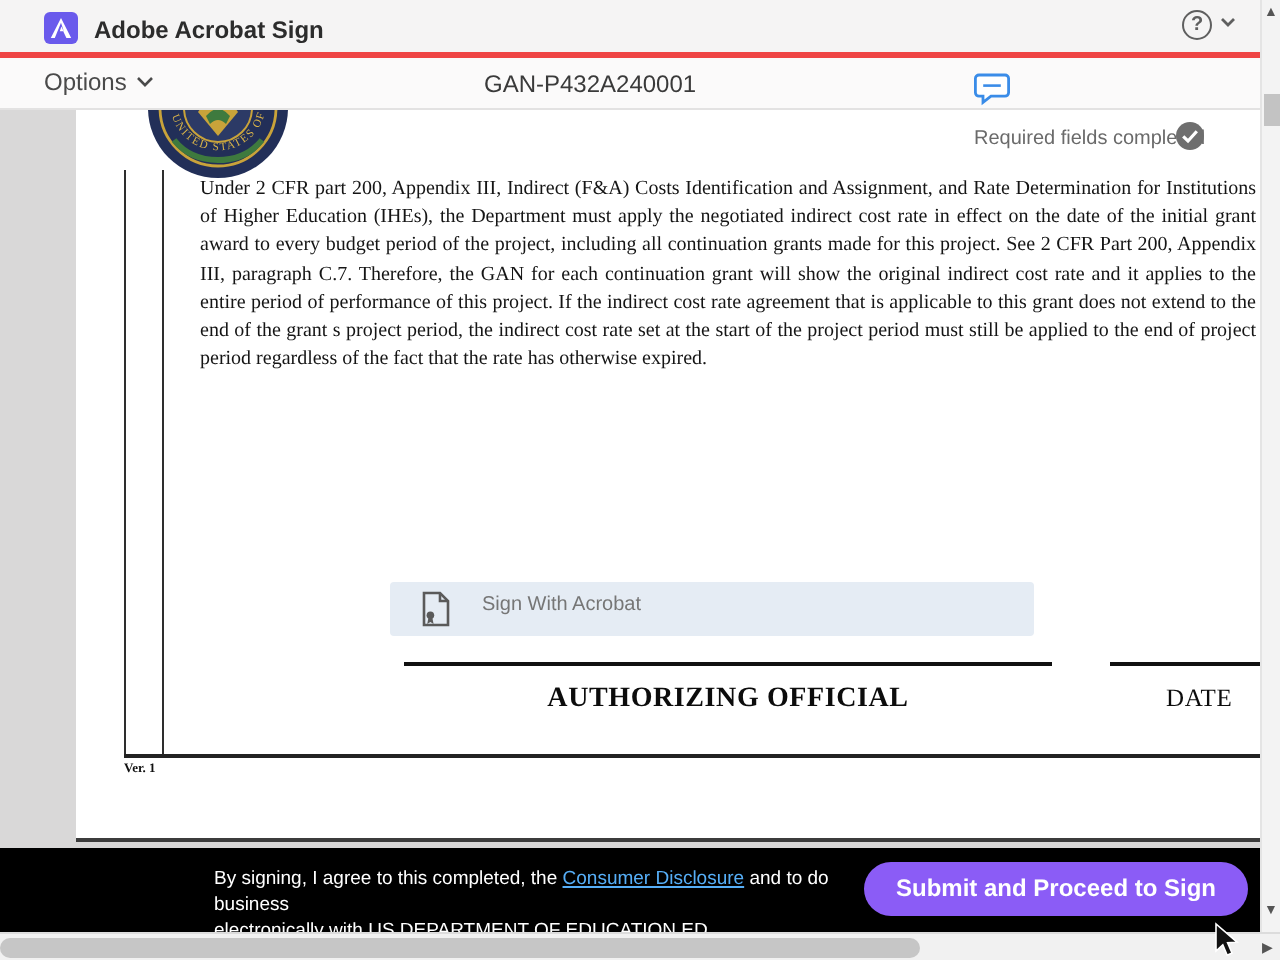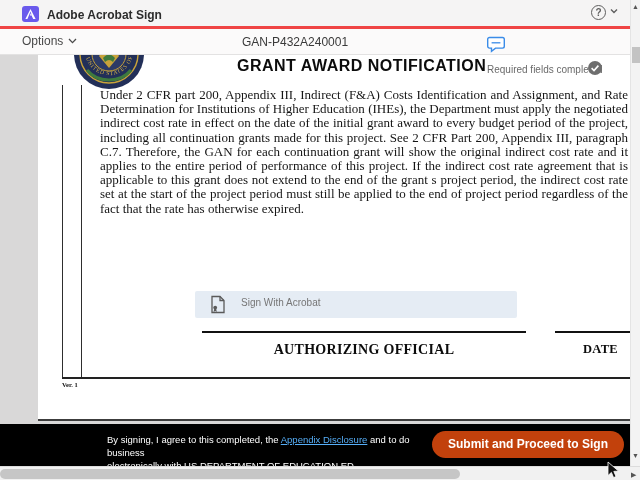--- a/index.html
+++ b/index.html
@@ -22,39 +22,39 @@
   .doc-id{position:absolute;left:242px;top:6px;font-size:12px;color:#3a3a3a;}
   .chat-btn{position:absolute;left:487px;top:7px;width:20px;height:18px;cursor:pointer;}
 
   
   .viewport{position:absolute;left:0;top:55px;width:630px;height:369px;background:#d9d8d8;overflow:hidden;}
   .page{position:absolute;left:38px;top:0;width:592px;height:364px;background:#ffffff;border-bottom:2px solid #3c3c3c;overflow:visible;}
   .seal{position:absolute;left:35px;top:-37px;width:72px;height:72px;}
   .doc-title{position:absolute;left:199px;top:2px;font-size:16px;font-weight:800;letter-spacing:.5px;color:#0c0c0c;white-space:nowrap;}
   .status-text{position:absolute;left:449px;top:9px;font-size:10px;color:#6a6a6a;white-space:nowrap;}
   .status-check{position:absolute;left:550px;top:6px;width:14px;height:14px;}
-  .body-text{position:absolute;left:62px;top:33px;width:528px;font-family:"Liberation Serif",serif;font-size:13px;line-height:14.2px;color:#151515;text-align:justify;}
+  .body-text{position:absolute;left:62px;top:33px;width:528px;font-family:"Liberation Serif",serif;font-size:10px;line-height:14.2px;color:#151515;text-align:justify;}
   .vline{position:absolute;top:30px;width:1px;height:292px;background:#2e2e2e;}
   .vline.a{left:24px;} .vline.b{left:43px;}
   .hline{position:absolute;left:24px;top:322px;width:568px;height:2px;background:#222;}
   .ver{position:absolute;left:24px;top:326px;font-family:"Liberation Serif",serif;font-size:6.5px;font-weight:700;color:#111;}
   .sign-field{position:absolute;left:157px;top:236px;width:322px;height:27px;background:#e5ecf4;border-radius:2px;cursor:pointer;}
   .sign-field svg{position:absolute;left:15px;top:4px;}
   .sign-label{position:absolute;left:46px;top:6px;font-size:10px;color:#767676;}
   .sigline{position:absolute;top:276px;height:2px;background:#111;}
   .sigline.long{left:164px;width:324px;}
   .sigline.short{left:517px;width:75px;}
   .auth-label{position:absolute;left:164px;top:287px;width:324px;text-align:center;font-family:"Liberation Serif",serif;font-size:14px;font-weight:700;letter-spacing:.3px;color:#0c0c0c;}
-  .date-label{position:absolute;left:545px;top:287px;font-family:"Liberation Serif",serif;font-size:12.5px;font-weight:700;letter-spacing:.3px;color:#0c0c0c;}
+  .date-label{position:absolute;left:545px;top:287px;font-family:"Liberation Serif",serif;font-size:12.5px;font-weight:400;letter-spacing:.3px;color:#0c0c0c;}
 
   
   .footerbar{position:absolute;left:0;top:424px;width:630px;height:42px;background:#000;}
   .agree{position:absolute;left:107px;top:9px;width:330px;font-size:9.5px;line-height:13px;color:#fff;}
   .agree a{color:#56aef7;text-decoration:underline;cursor:pointer;}
-  .submit-btn{position:absolute;left:432px;top:7px;height:27px;line-height:27px;padding:0 16px;background:#c2410c;color:#fff;font-size:12px;font-weight:700;border-radius:14px;border:none;cursor:pointer;white-space:nowrap;}
+  .submit-btn{position:absolute;left:432px;top:7px;height:27px;line-height:27px;padding:0 16px;background:#8b5cf6;color:#fff;font-size:12px;font-weight:700;border-radius:14px;border:none;cursor:pointer;white-space:nowrap;}
 
   
   .vscroll{position:absolute;left:630px;top:0;width:10px;height:466px;background:#f3f3f3;border-left:1px solid #e4e4e4;box-sizing:border-box;}
   .vthumb{position:absolute;left:1px;top:47px;width:8px;height:16px;background:#c3c3c3;}
   .arrow{position:absolute;font-size:7px;color:#555;line-height:7px;cursor:pointer;}
   .up-ar{left:1px;top:3px;} .down-ar{left:1px;top:452px;}
   .hscroll{position:absolute;left:0;top:466px;width:640px;height:14px;background:#f1f1f1;border-top:1px solid #dcdcdc;box-sizing:border-box;}
   .hthumb{position:absolute;left:0;top:2px;width:460px;height:10px;background:#c6c6c6;border-radius:5px;}
   .right-ar{left:631px;top:471px;}
   .cursor{position:absolute;left:607px;top:461px;pointer-events:none;}
@@ -103,21 +103,20 @@
         <path d="M30 40 Q36 33 42 40 L40 44 Q36 40 32 44 Z" fill="#3e7a3e"></path>
         <path d="M14 52 Q22 62 36 62 Q50 62 58 52" fill="none" stroke="#3e7a3e" stroke-width="3"></path>
         <defs>
             <path id="sealarc" d="M13 40 A24 24 0 0 0 59 40"></path>
           </defs>
         <text font-size="5.6" fill="#d8b34a" font-family="Liberation Serif, serif" letter-spacing="0.8">
           <textPath href="#sealarc">UNITED STATES OF AMERICA</textPath>
         </text>
       </svg>
 
-      <div class="doc-title">GRANT AWARD NOTIFICATION</div>
       <div class="status-text">Required fields completed</div>
       <svg class="status-check" viewBox="0 0 14 14">
         <circle cx="7" cy="7" r="7" fill="#6e6e6e"></circle>
         <path d="M3.6 7.2 L6 9.5 L10.4 4.6" fill="none" stroke="#ffffff" stroke-width="1.6"></path>
       </svg>
 
       <div class="body-text">Under 2 CFR part 200, Appendix III, Indirect (F&amp;A) Costs Identification and Assignment, and Rate Determination for Institutions of Higher Education (IHEs), the Department must apply the negotiated indirect cost rate in effect on the date of the initial grant award to every budget period of the project, including all continuation grants made for this project. See 2 CFR Part 200, Appendix III, paragraph C.7. Therefore, the GAN for each continuation grant will show the original indirect cost rate and it applies to the entire period of performance of this project. If the indirect cost rate agreement that is applicable to this grant does not extend to the end of the grant s project period, the indirect cost rate set at the start of the project period must still be applied to the end of project period regardless of the fact that the rate has otherwise expired.</div>
 
       <div class="vline a"></div>
       <div class="vline b"></div>
@@ -136,21 +135,21 @@
 
       <div class="sigline long"></div>
       <div class="sigline short"></div>
       <div class="auth-label">AUTHORIZING OFFICIAL</div>
       <div class="date-label">DATE</div>
     </div>
   </div>
 
   <div class="footerbar">
     <div class="agree">
-      <span>By signing, I agree to this completed, the </span><a>Appendix Disclosure</a><span> and to do business</span><br>
+      <span>By signing, I agree to this completed, the </span><a>Consumer Disclosure</a><span> and to do business</span><br>
       <span>electronically with US DEPARTMENT OF EDUCATION ED.</span>
     </div>
     <button class="submit-btn">Submit and Proceed to Sign</button>
   </div>
 
   <div class="vscroll">
     <div class="arrow up-ar">▲</div>
     <div class="vthumb"></div>
     <div class="arrow down-ar">▼</div>
   </div>

